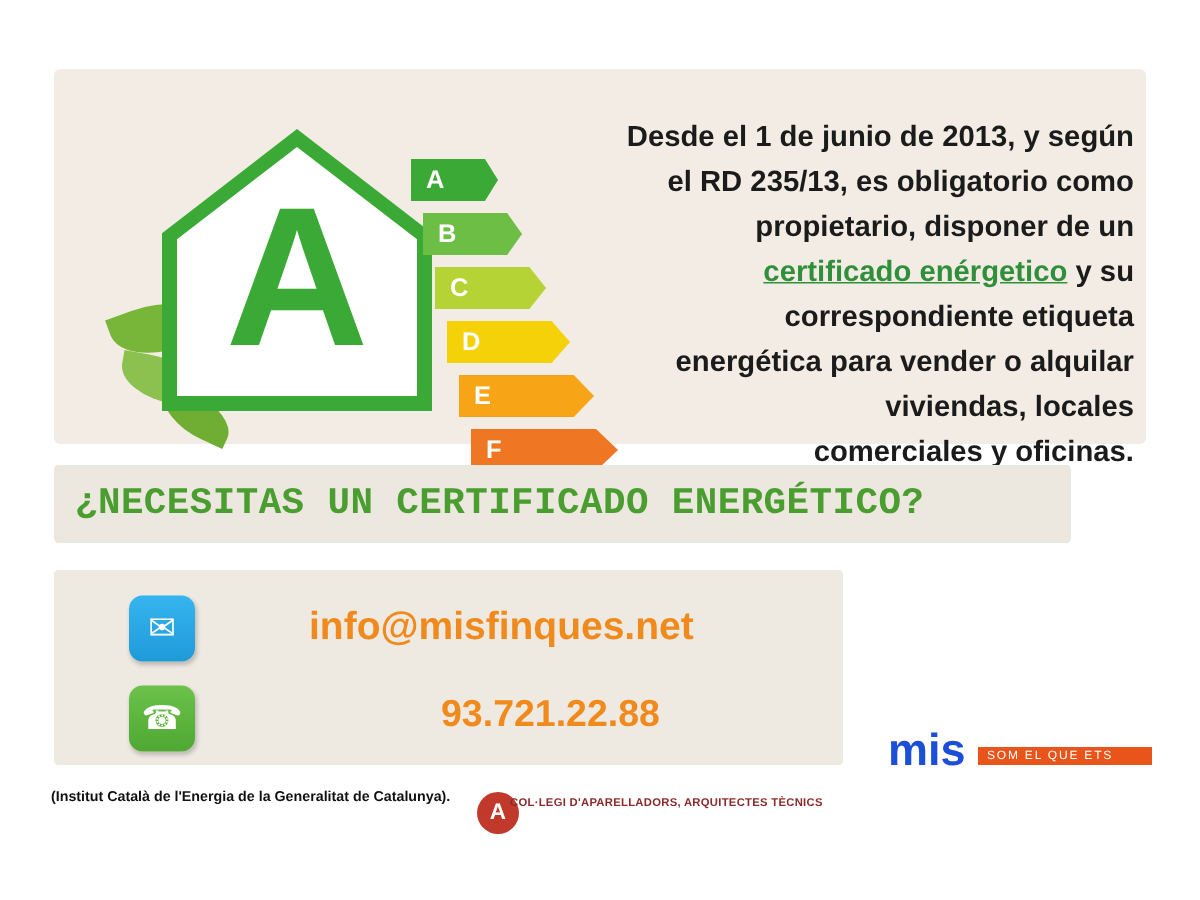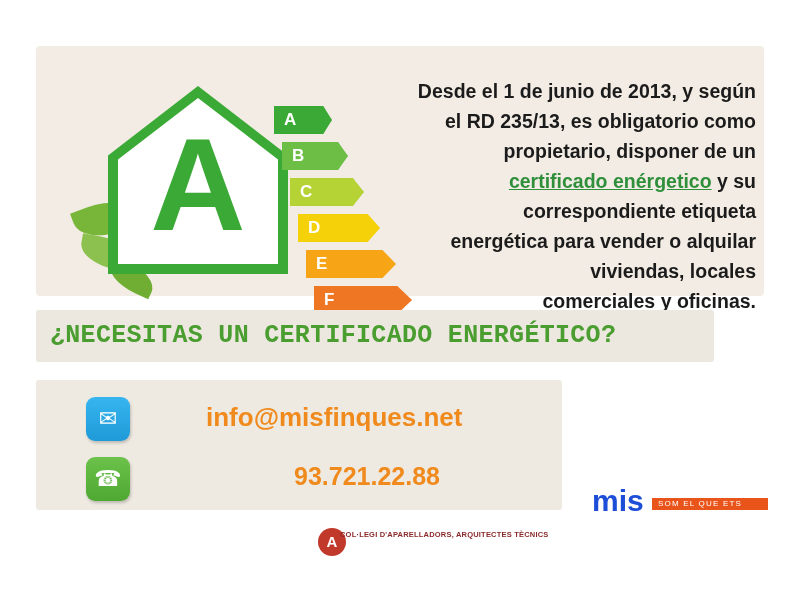--- a/index.html
+++ b/index.html
@@ -315,19 +315,20 @@
   <div class="contact-phone">93.721.22.88</div>
 </div>
 
 <div class="logo">
   <div class="logo-mis">mis</div>
   <div class="logo-bar"></div>
   <div class="logo-tag">SOM EL QUE ETS</div>
 </div>
 
 <div class="footer-left">
+  <div>(Institut Català de l'Energia de la Generalitat de Catalunya).</div>
 </div>
 <div class="footer-logo">
   <span class="footer-logo-glyph">A</span>
 </div>
 <div class="footer-right">
   <div>COL·LEGI D'APARELLADORS, ARQUITECTES TÈCNICS</div>
 </div>
 
 </body></html>

